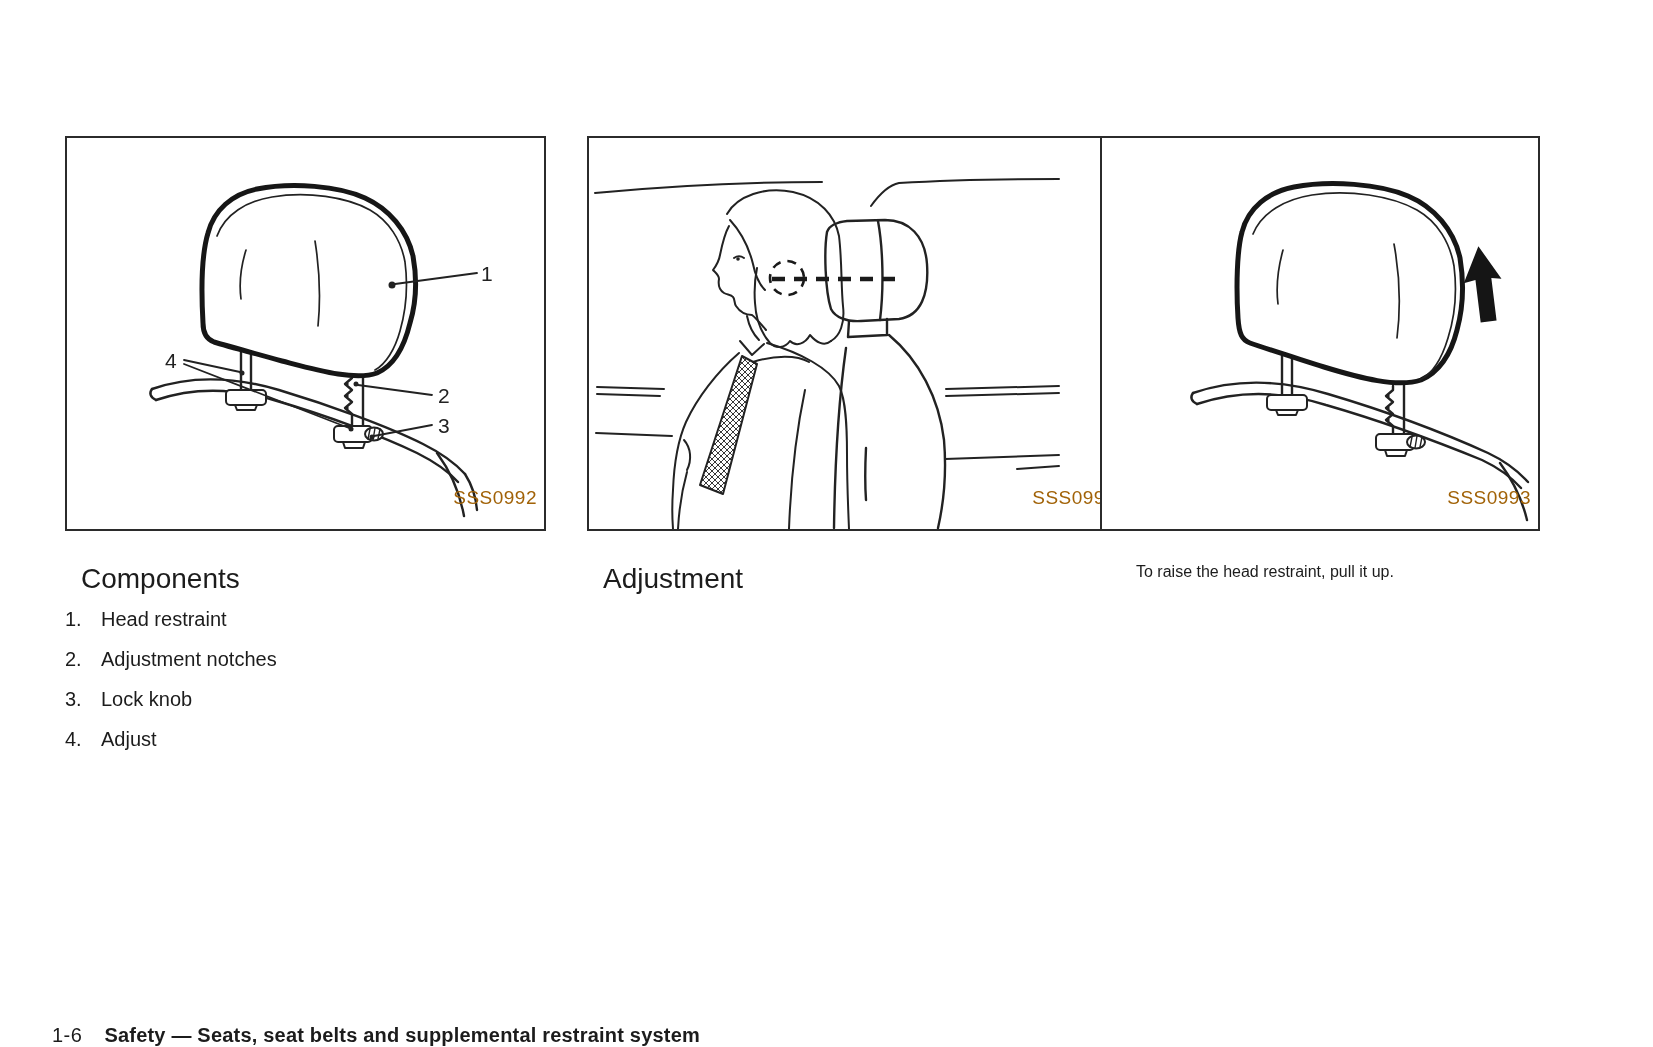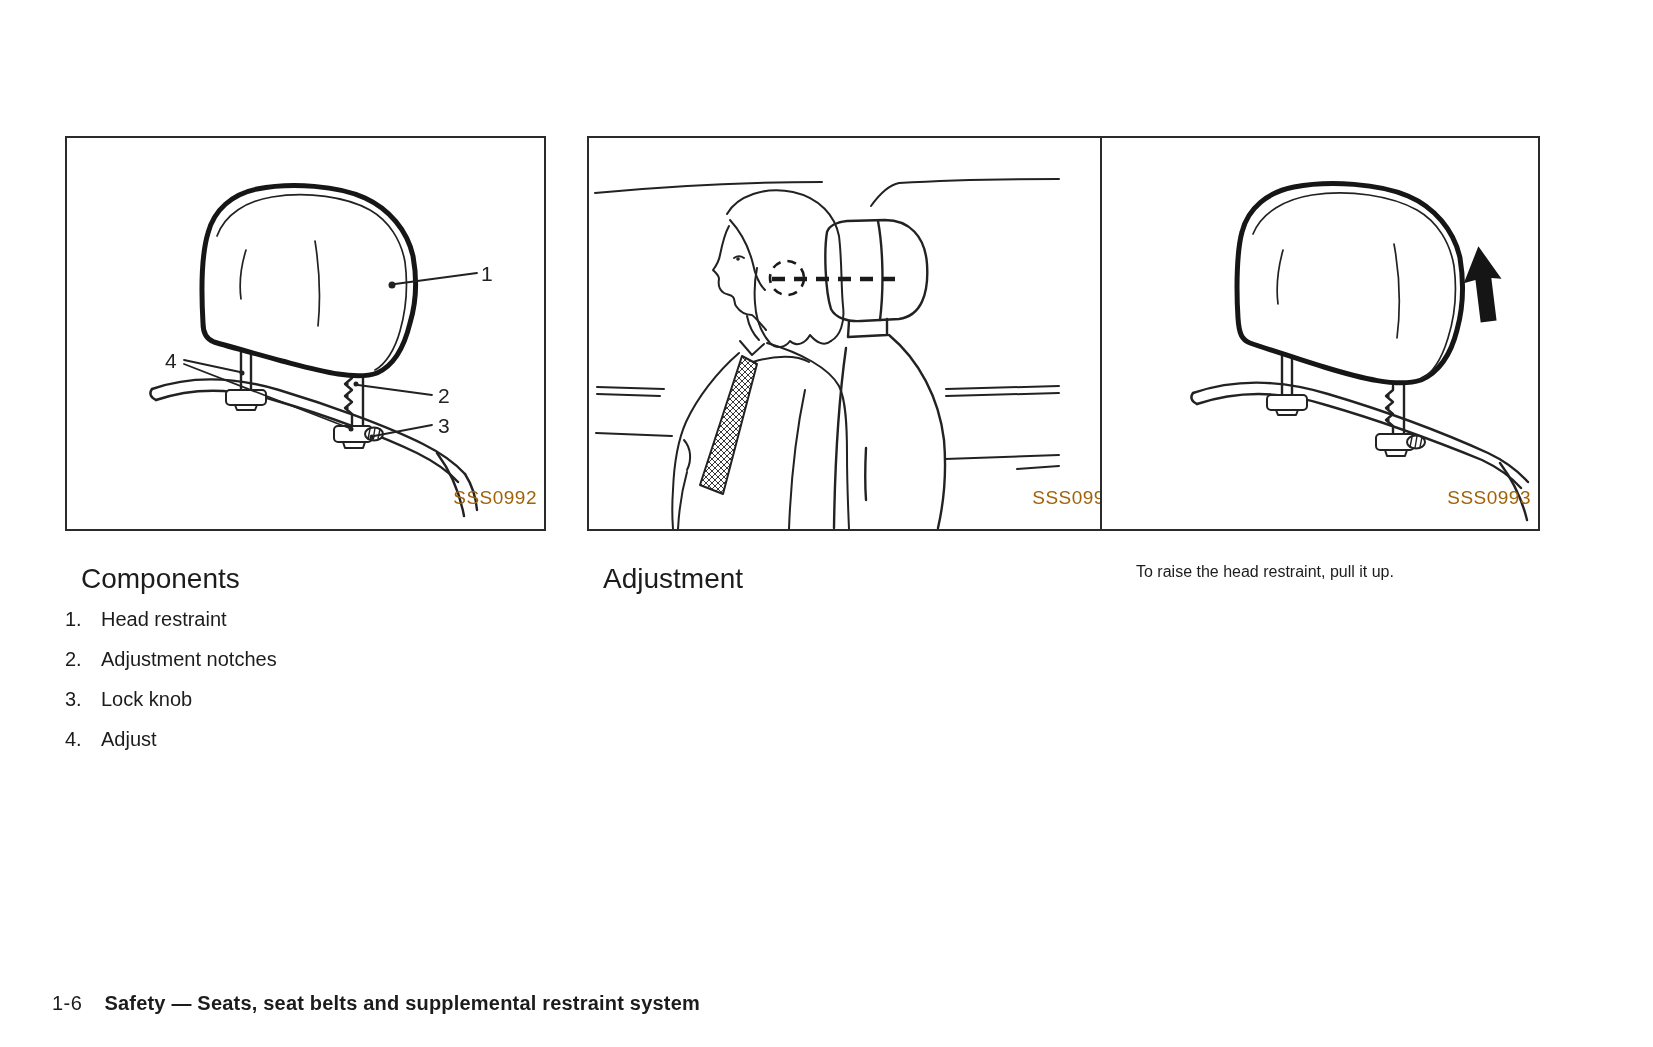--- a/index.html
+++ b/index.html
@@ -27,21 +27,21 @@
   #cap3{left:1136px;top:551px;width:484px;font-size:16px;margin-top:12px;}
   .caphead{font-size:28px;font-weight:400;line-height:24px;margin:16px;}
   .complist{margin-top:14px;}
   .compitem{display:flex;font-size:20px;line-height:24px;margin-bottom:16px;}
   .compnum{width:36px;flex:0 0 36px;}
   .bodytext{margin-top:9px;font-size:20px;line-height:25px;}
   .jline{text-align:justify;text-align-last:justify;}
   
   .footer{position:absolute;left:52px;top:991px;display:flex;align-items:baseline;
           font-size:20px;line-height:24px;}
-  .pagenum{letter-spacing:.5px;}
+  .pagenum{letter-spacing:.5px;margin-top:32px;}
   .sectitle{font-weight:bold;margin-left:22px;letter-spacing:.2px;}
 </style>
 </head>
 <body>
 
 <div class="page">
 
   <div class="figbox" id="figbox1">
     <svg width="477" height="391" viewBox="0 0 477 391">
 

